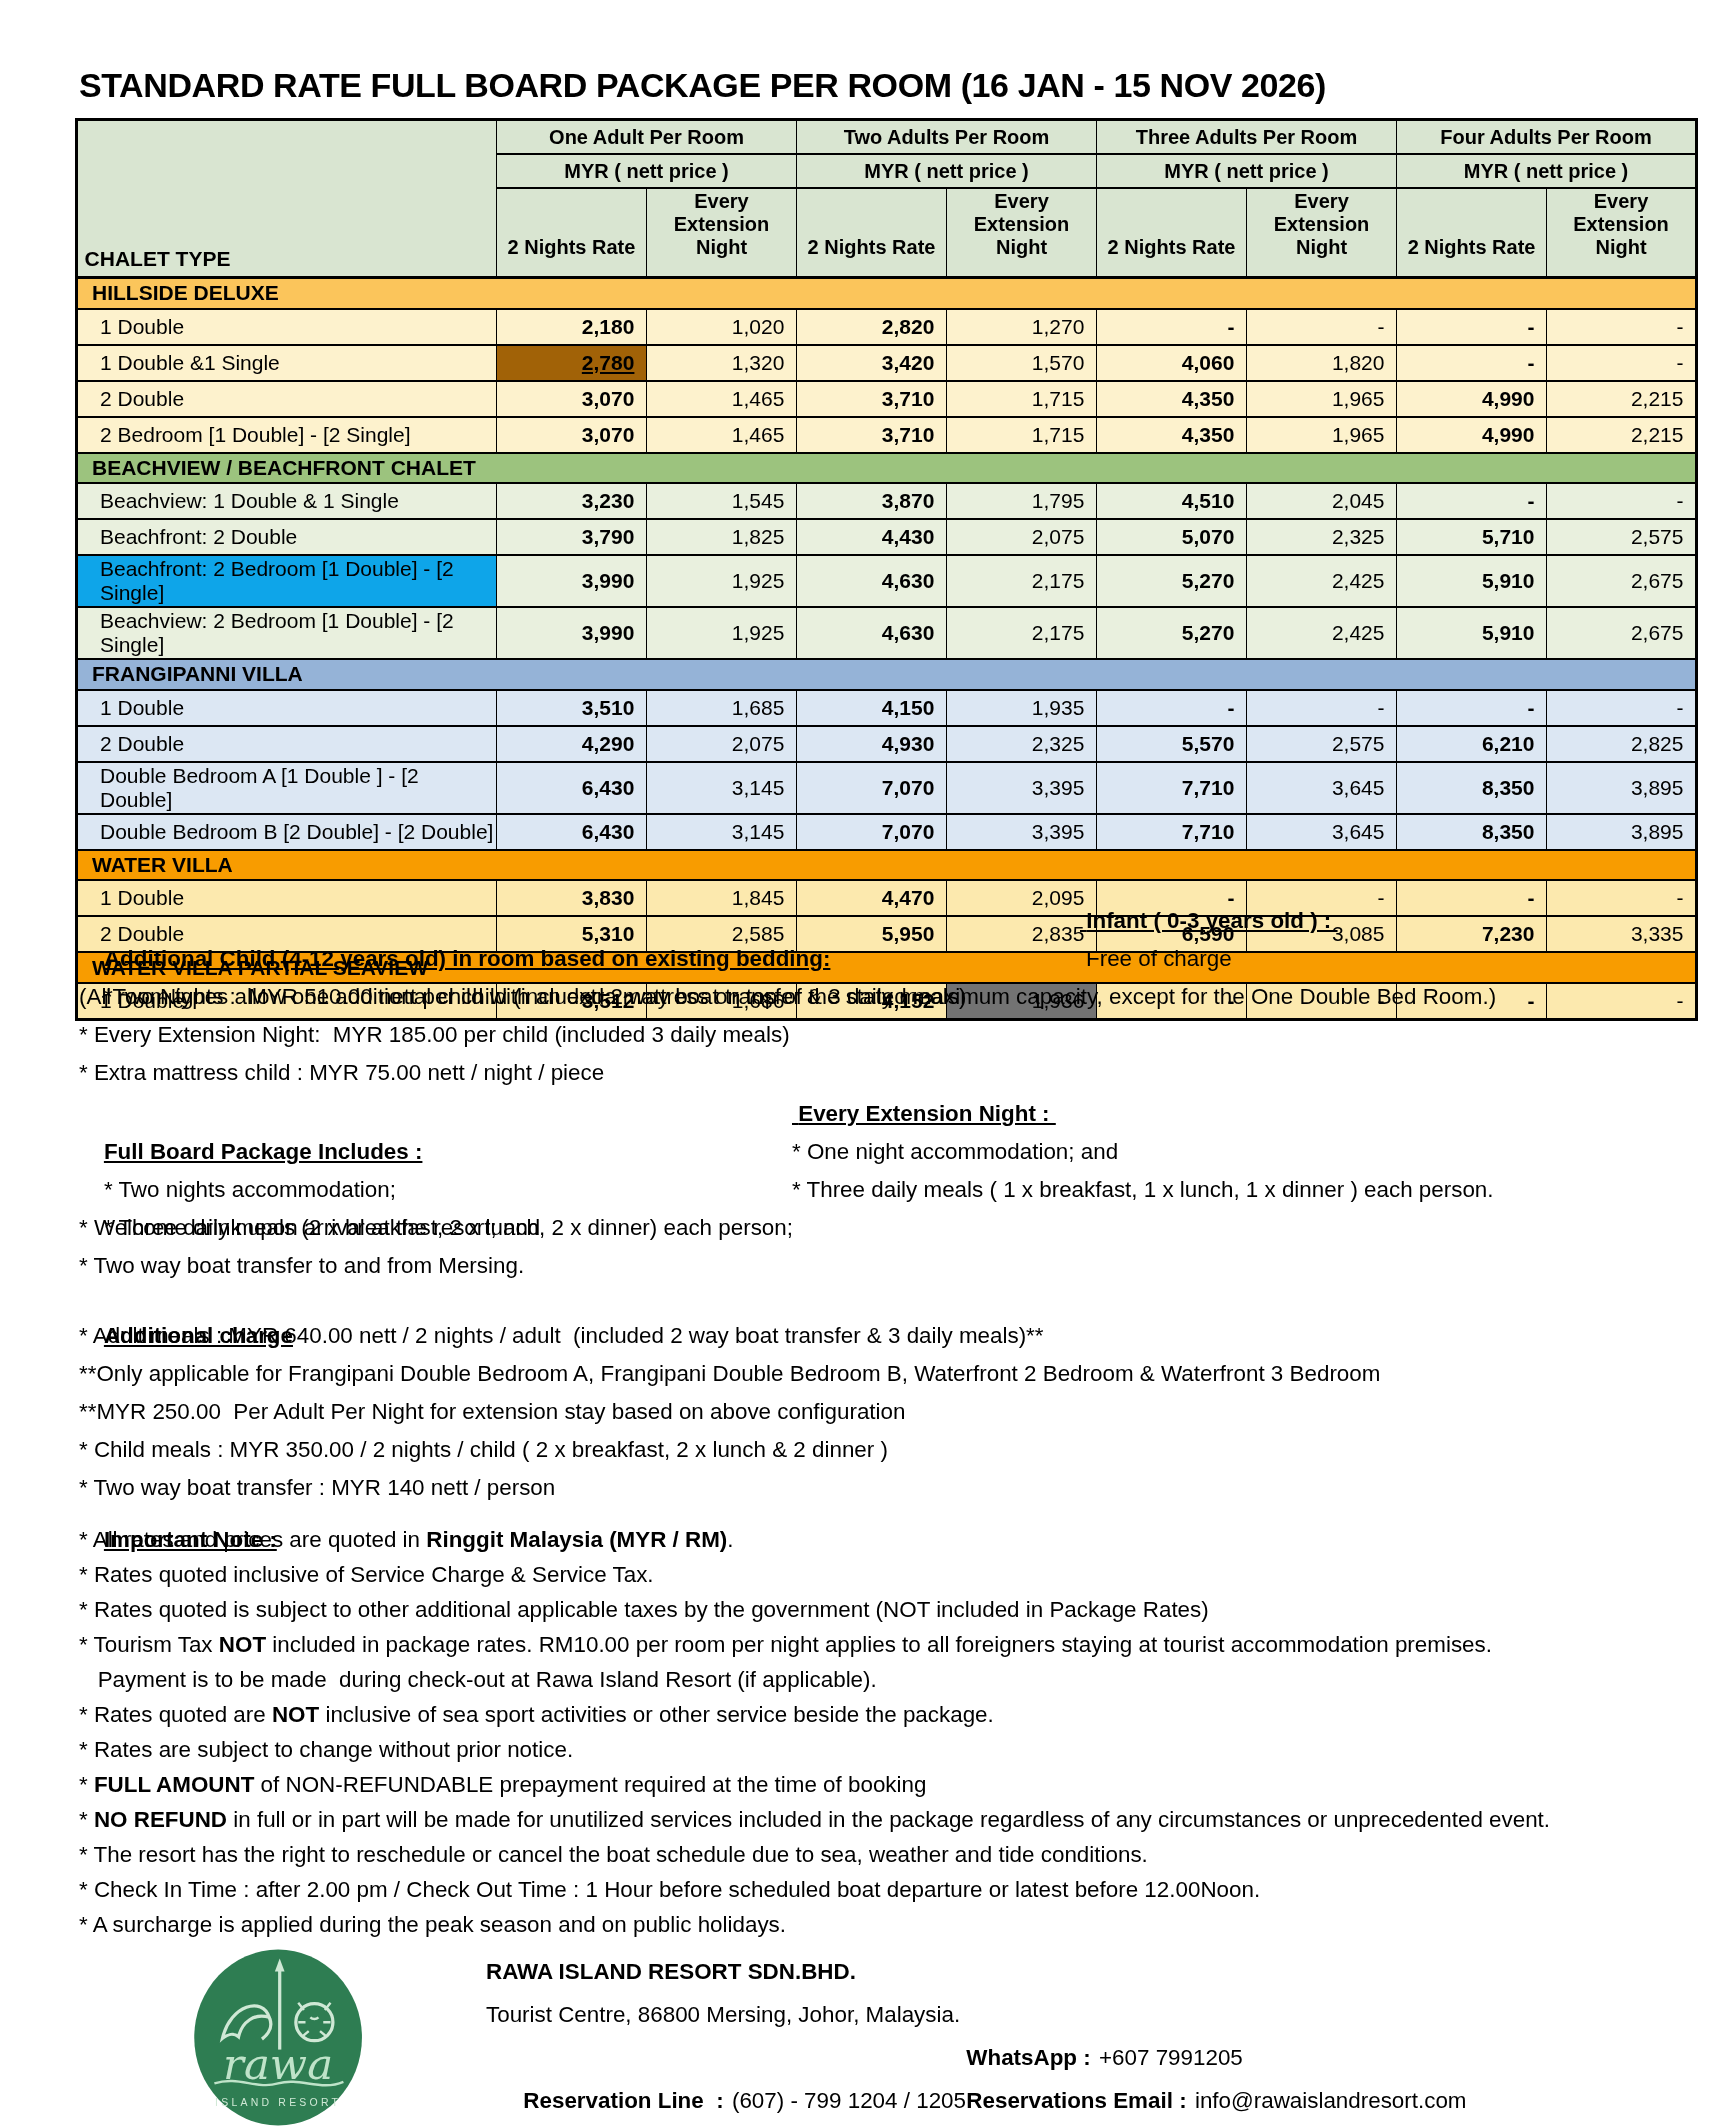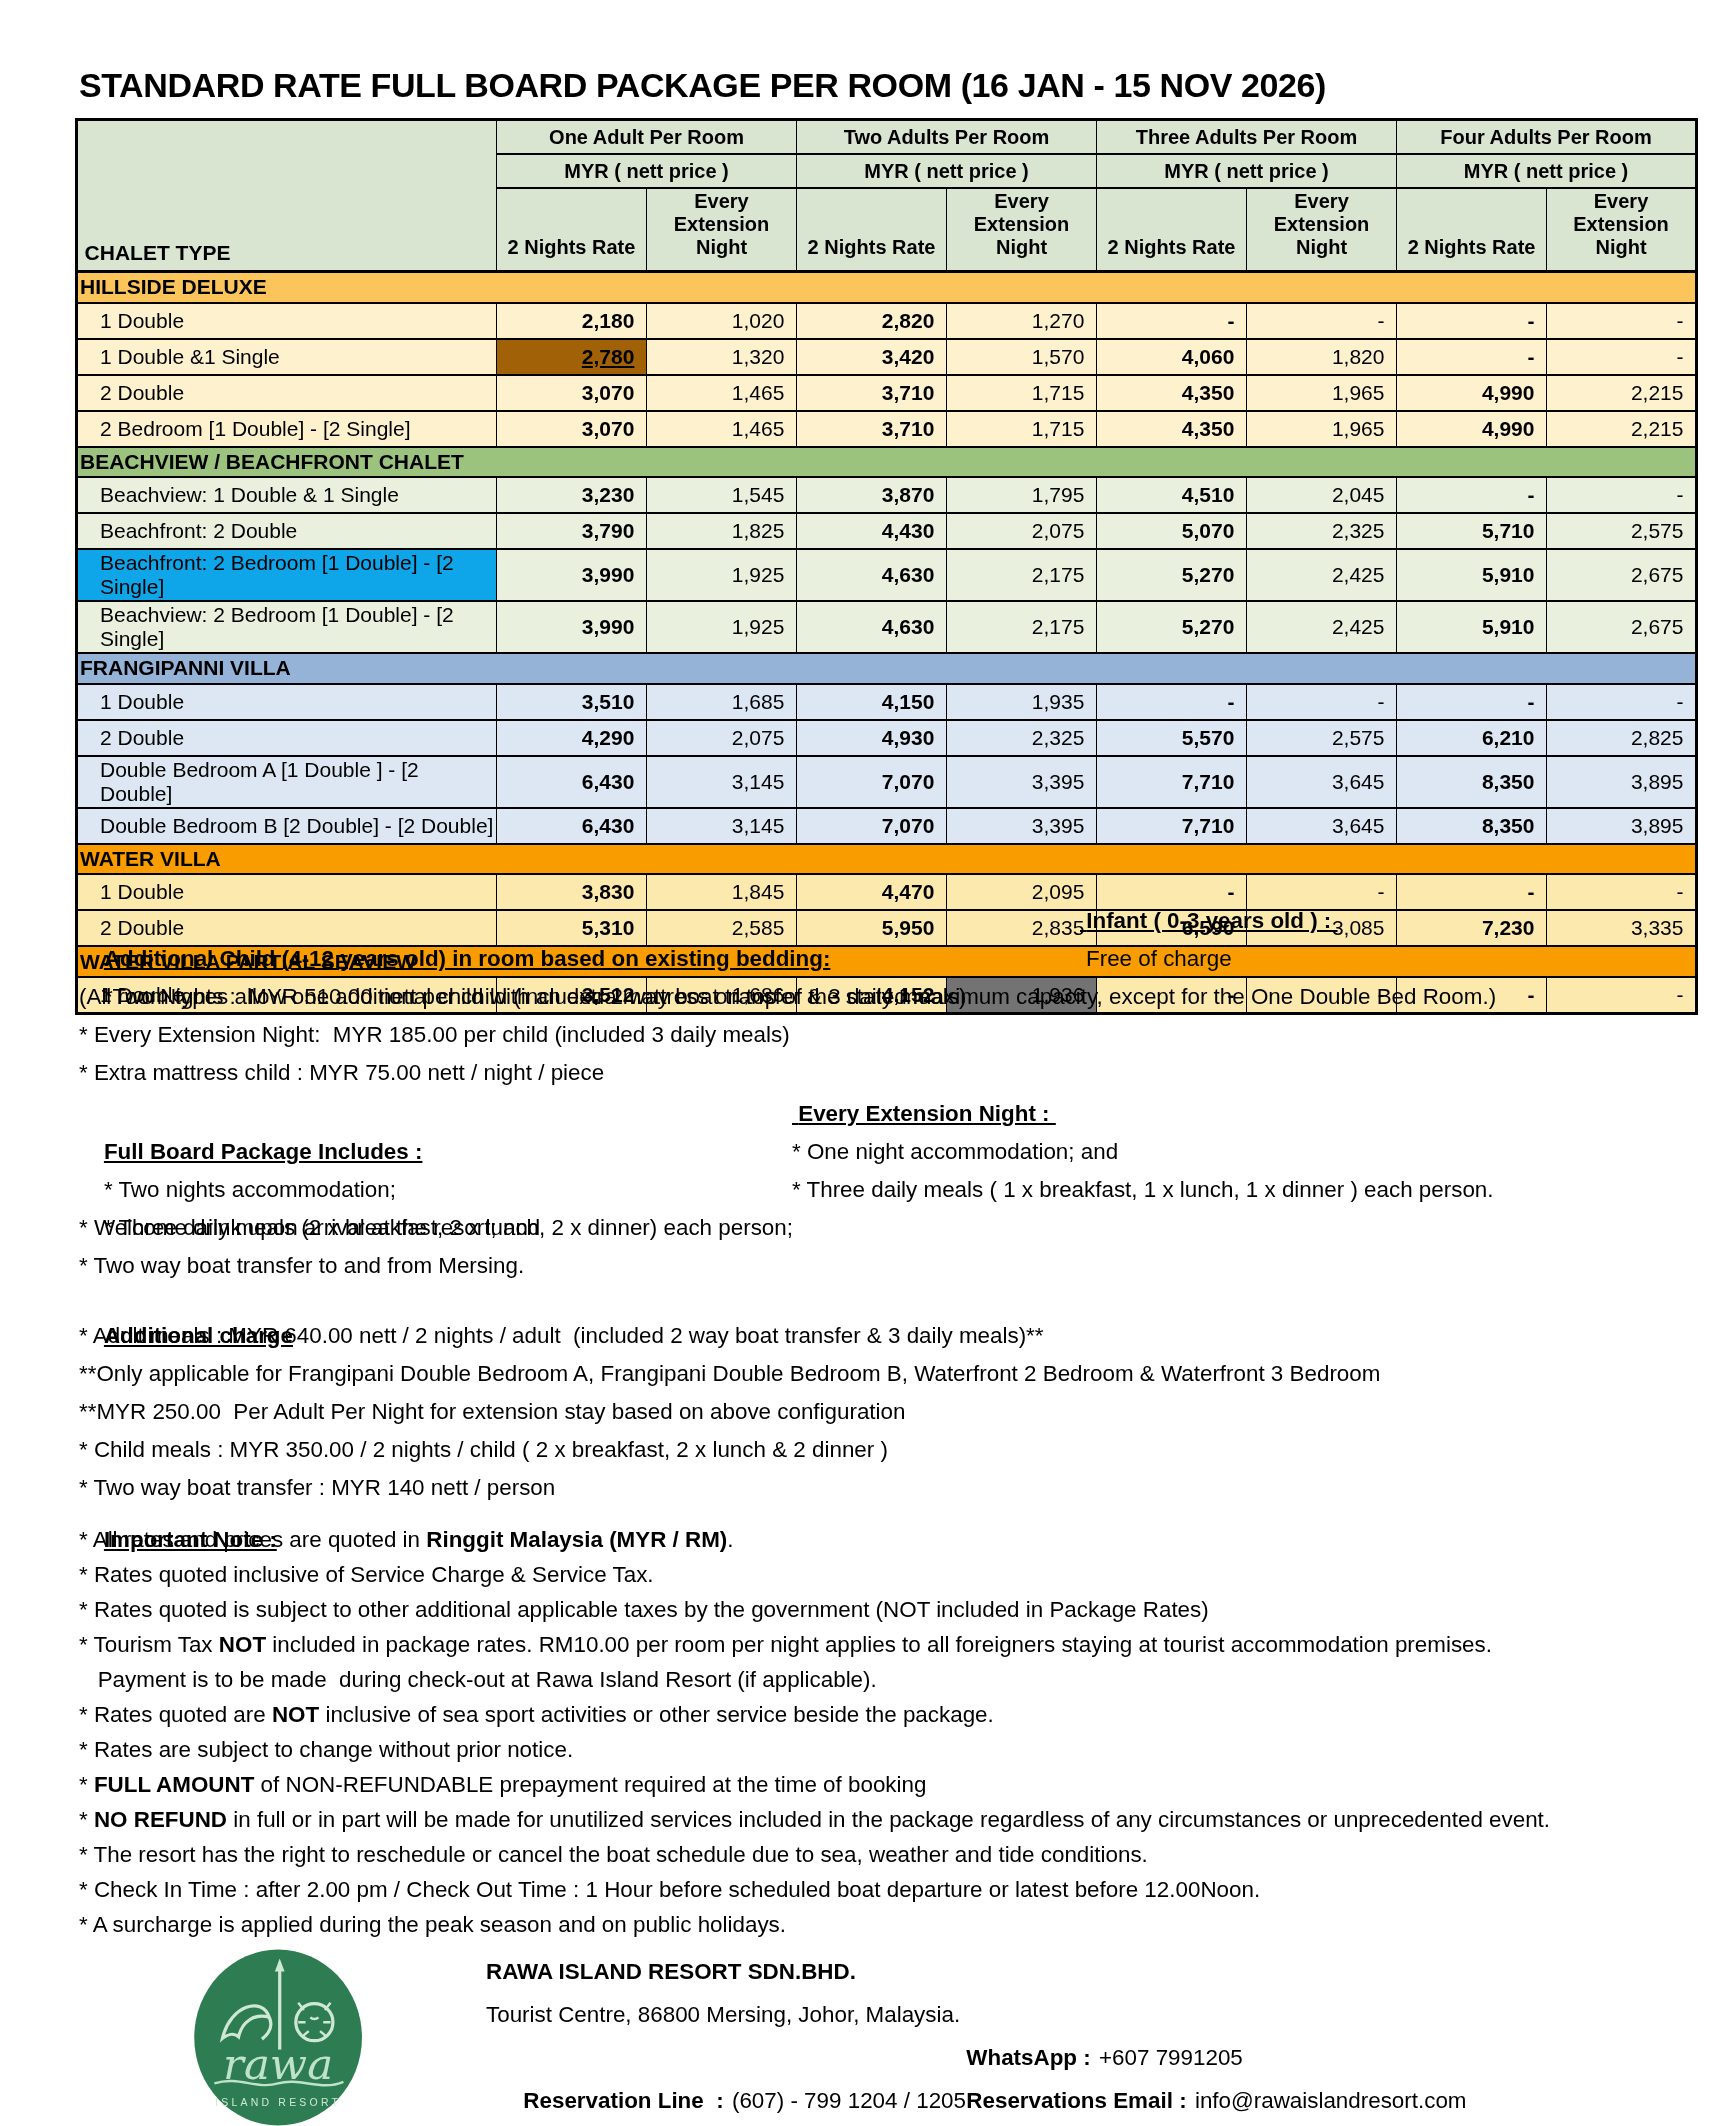--- a/index.html
+++ b/index.html
@@ -18,28 +18,28 @@
   .rates th,.rates td{
     border-top:2.5px solid #000;border-bottom:2.5px solid #000;
     border-left:1.7px solid #000;border-right:1.7px solid #000;
   }
   .rates{border:3.3px solid #000;}
   .rates thead th{
     background:#D9E5D1;font-weight:bold;font-size:20px;text-align:center;vertical-align:middle;
   }
   .rates thead tr:nth-child(1) th{height:30px;}
   .rates thead tr:nth-child(2) th{height:30px;}
-  .rates thead tr:nth-child(3) th{height:56px;vertical-align:bottom;padding-bottom:11px;line-height:23px;}
+  .rates thead tr:nth-child(3) th{height:56px;vertical-align:bottom;padding-bottom:17px;line-height:23px;}
   .rates thead th.chalet{
     text-align:left;vertical-align:bottom;padding-left:6.6px;padding-bottom:5px;font-size:21px;
     border-bottom:3.3px solid #000;
   }
   .rates thead tr:nth-child(3) th{border-bottom:3.3px solid #000;}
   .rates tbody tr.band td{
-    height:26.6px;font-weight:bold;font-size:21px;text-align:left;padding-left:2px;vertical-align:middle;
+    height:26.6px;font-weight:bold;font-size:21px;text-align:left;padding-left:14px;vertical-align:middle;
   }
   .rates tbody tr.row td{height:32px;font-size:21px;vertical-align:middle;}
   .rates td.type{text-align:left;padding-left:22px;}
   .rates td.num{text-align:right;padding-right:11.6px;}
   .rates td.num.rate{font-weight:bold;}
   
   .note-block{position:absolute;left:79px;width:1578px;font-size:22.4px;}
   .line{position:relative;height:38px;line-height:38px;white-space:pre-wrap;}
   .imp .line{height:35px;line-height:35px;}
   .h-underline{font-weight:bold;text-decoration:underline;}

